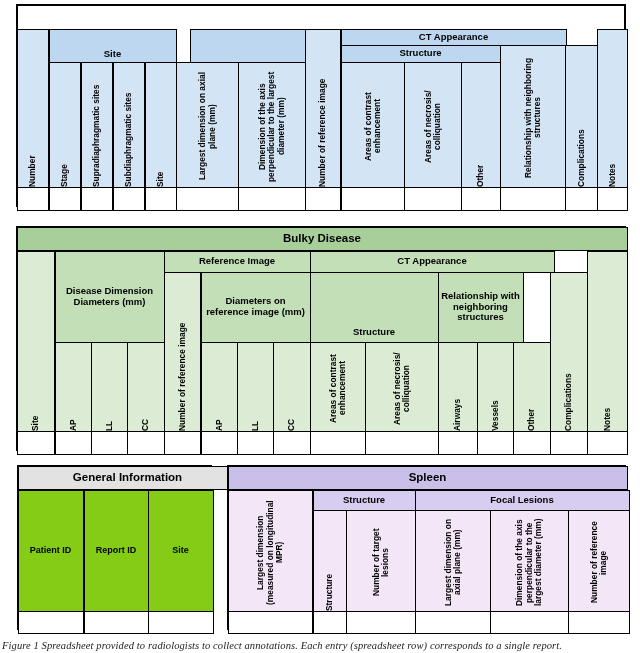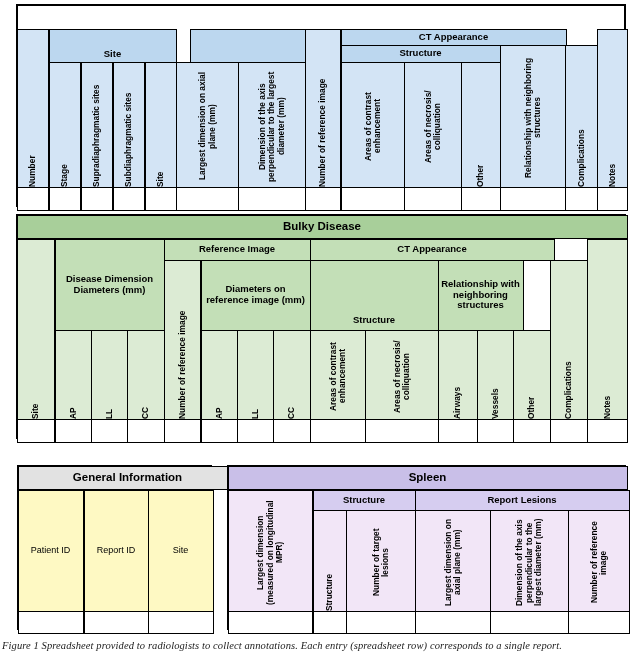--- a/index.html
+++ b/index.html
@@ -37,21 +37,21 @@
   
   .t-blue .title{background:#a9c9e8;}
   .t-blue .grp{background:#bcd7ef;}
   .t-blue .leaf{background:#d3e4f5;}
 
   .t-green .title{background:#a8cf9a;}
   .t-green .grp{background:#c3dfb7;}
   .t-green .leaf{background:#dcebd4;}
 
   .t-grey .title{background:#e2e2e2;}
-  .t-grey .leaf{background:#fef9c3;}
+  .t-grey .leaf{background:#84cc16;font-weight:bold;}
 
   .t-purple .title{background:#c9bfe8;}
   .t-purple .grp{background:#d6cdf0;}
   .t-purple .leaf{background:#f2e6f7;}
 
   .caption{
     position:absolute;left:2px;top:640px;width:640px;
     font-family:"Liberation Serif", serif;
     font-style:italic;font-size:10.5px;color:#1a1a1a;
     white-space:nowrap;letter-spacing:.1px;
@@ -92,21 +92,21 @@
   <div class="cell blank" style="left:219.5px;top:180.5px;width:68px;height:24px;"></div>
   <div class="cell blank" style="left:286.5px;top:180.5px;width:36px;height:24px;"></div>
   <div class="cell blank" style="left:322.5px;top:180.5px;width:64px;height:24px;"></div>
   <div class="cell blank" style="left:385.5px;top:180.5px;width:58px;height:24px;"></div>
   <div class="cell blank" style="left:442.5px;top:180.5px;width:40px;height:24px;"></div>
   <div class="cell blank" style="left:481.5px;top:180.5px;width:66px;height:24px;"></div>
   <div class="cell blank" style="left:546.5px;top:180.5px;width:33px;height:24px;"></div>
   <div class="cell blank" style="left:578.5px;top:180.5px;width:31px;height:24px;"></div>
 </div>
 
-<div class="sheet t-green" style="left:16px;top:214px;width:610px;height:225px;">
+<div class="sheet t-green" style="left:16px;top:226px;width:610px;height:225px;">
 
   <div class="cell title-cell title" style="left:-1.5px;top:-1.5px;width:611px;height:24px;">Bulky Disease</div>
 
   <div class="cell grp-cell grp" style="left:36.5px;top:22.5px;width:110px;height:92px;padding:0 3px;">Disease Dimension Diameters (mm)</div>
   <div class="cell grp-cell grp" style="left:145.5px;top:22.5px;width:147px;height:22px;">Reference Image</div>
   <div class="cell grp-cell grp" style="left:182.5px;top:43.5px;width:110px;height:71px;padding:0 3px;">Diameters on reference image (mm)</div>
   <div class="cell grp-cell grp" style="left:291.5px;top:22.5px;width:245px;height:22px;">CT Appearance</div>
   <div class="cell grp-cell grp" style="left:291.5px;top:43.5px;width:129px;height:71px;align-items:flex-end;padding-bottom:4px;">Structure</div>
   <div class="cell grp-cell grp" style="left:419.5px;top:43.5px;width:86px;height:71px;padding:0 2px;">Relationship with neighboring structures</div>
 
@@ -154,21 +154,21 @@
   <div class="cell blank" style="left:-1.5px;top:143.5px;width:66px;height:23px;"></div>
   <div class="cell blank" style="left:64.5px;top:143.5px;width:65px;height:23px;"></div>
   <div class="cell blank" style="left:128.5px;top:143.5px;width:66px;height:23px;"></div>
 </div>
 
 <div class="sheet t-purple" style="left:227px;top:465px;width:399px;height:165px;padding-left:28px;">
 
   <div class="cell title-cell title" style="left:-1.5px;top:-1.5px;width:400px;height:24px;">Spleen</div>
 
   <div class="cell grp-cell grp" style="left:83.5px;top:22.5px;width:103px;height:21px;">Structure</div>
-  <div class="cell grp-cell grp" style="left:185.5px;top:22.5px;width:215px;height:21px;">Report Lesions</div>
+  <div class="cell grp-cell grp" style="left:185.5px;top:22.5px;width:215px;height:21px;">Focal Lesions</div>
 
   <div class="cell vert leaf-cell leaf" style="left:-1.5px;top:22.5px;width:85px;height:122px;">Largest dimension (measured on longitudinal MPR)</div>
   <div class="cell vert leaf-cell leaf" style="left:83.5px;top:42.5px;width:34px;height:102px;">Structure</div>
   <div class="cell vert leaf-cell leaf" style="left:116.5px;top:42.5px;width:70px;height:102px;">Number of target lesions</div>
   <div class="cell vert leaf-cell leaf" style="left:185.5px;top:42.5px;width:76px;height:102px;">Largest dimension on axial plane (mm)</div>
   <div class="cell vert leaf-cell leaf" style="left:260.5px;top:42.5px;width:79px;height:102px;">Dimension of the axis perpendicular to the largest diameter (mm)</div>
   <div class="cell vert leaf-cell leaf" style="left:338.5px;top:42.5px;width:62px;height:102px;">Number of reference image</div>
 
   <div class="cell blank" style="left:-1.5px;top:143.5px;width:85px;height:23px;"></div>
   <div class="cell blank" style="left:83.5px;top:143.5px;width:34px;height:23px;"></div>

